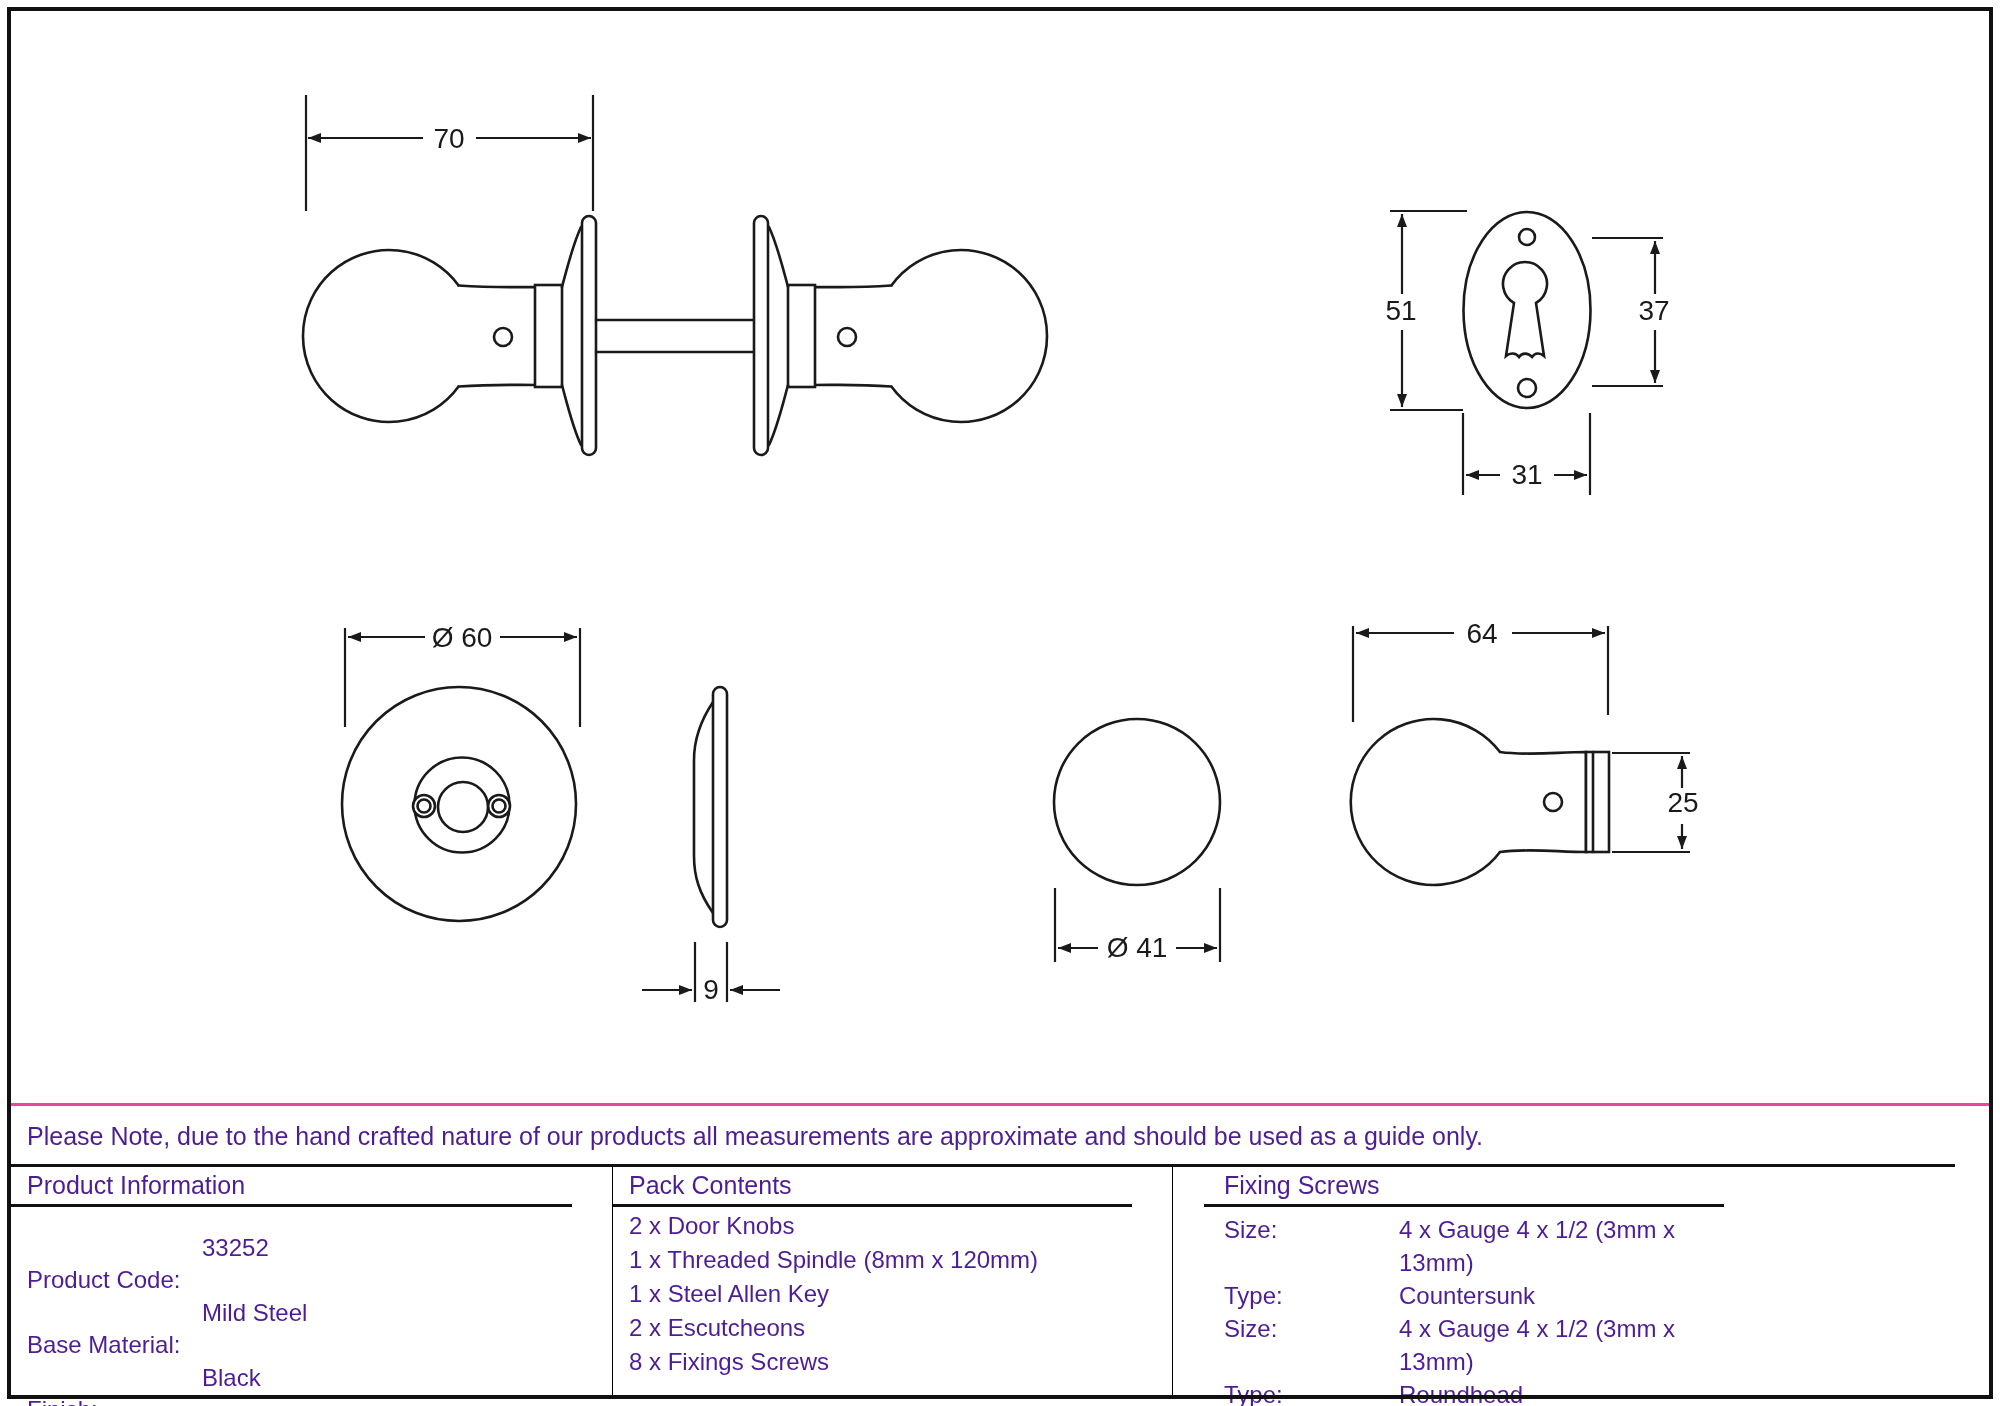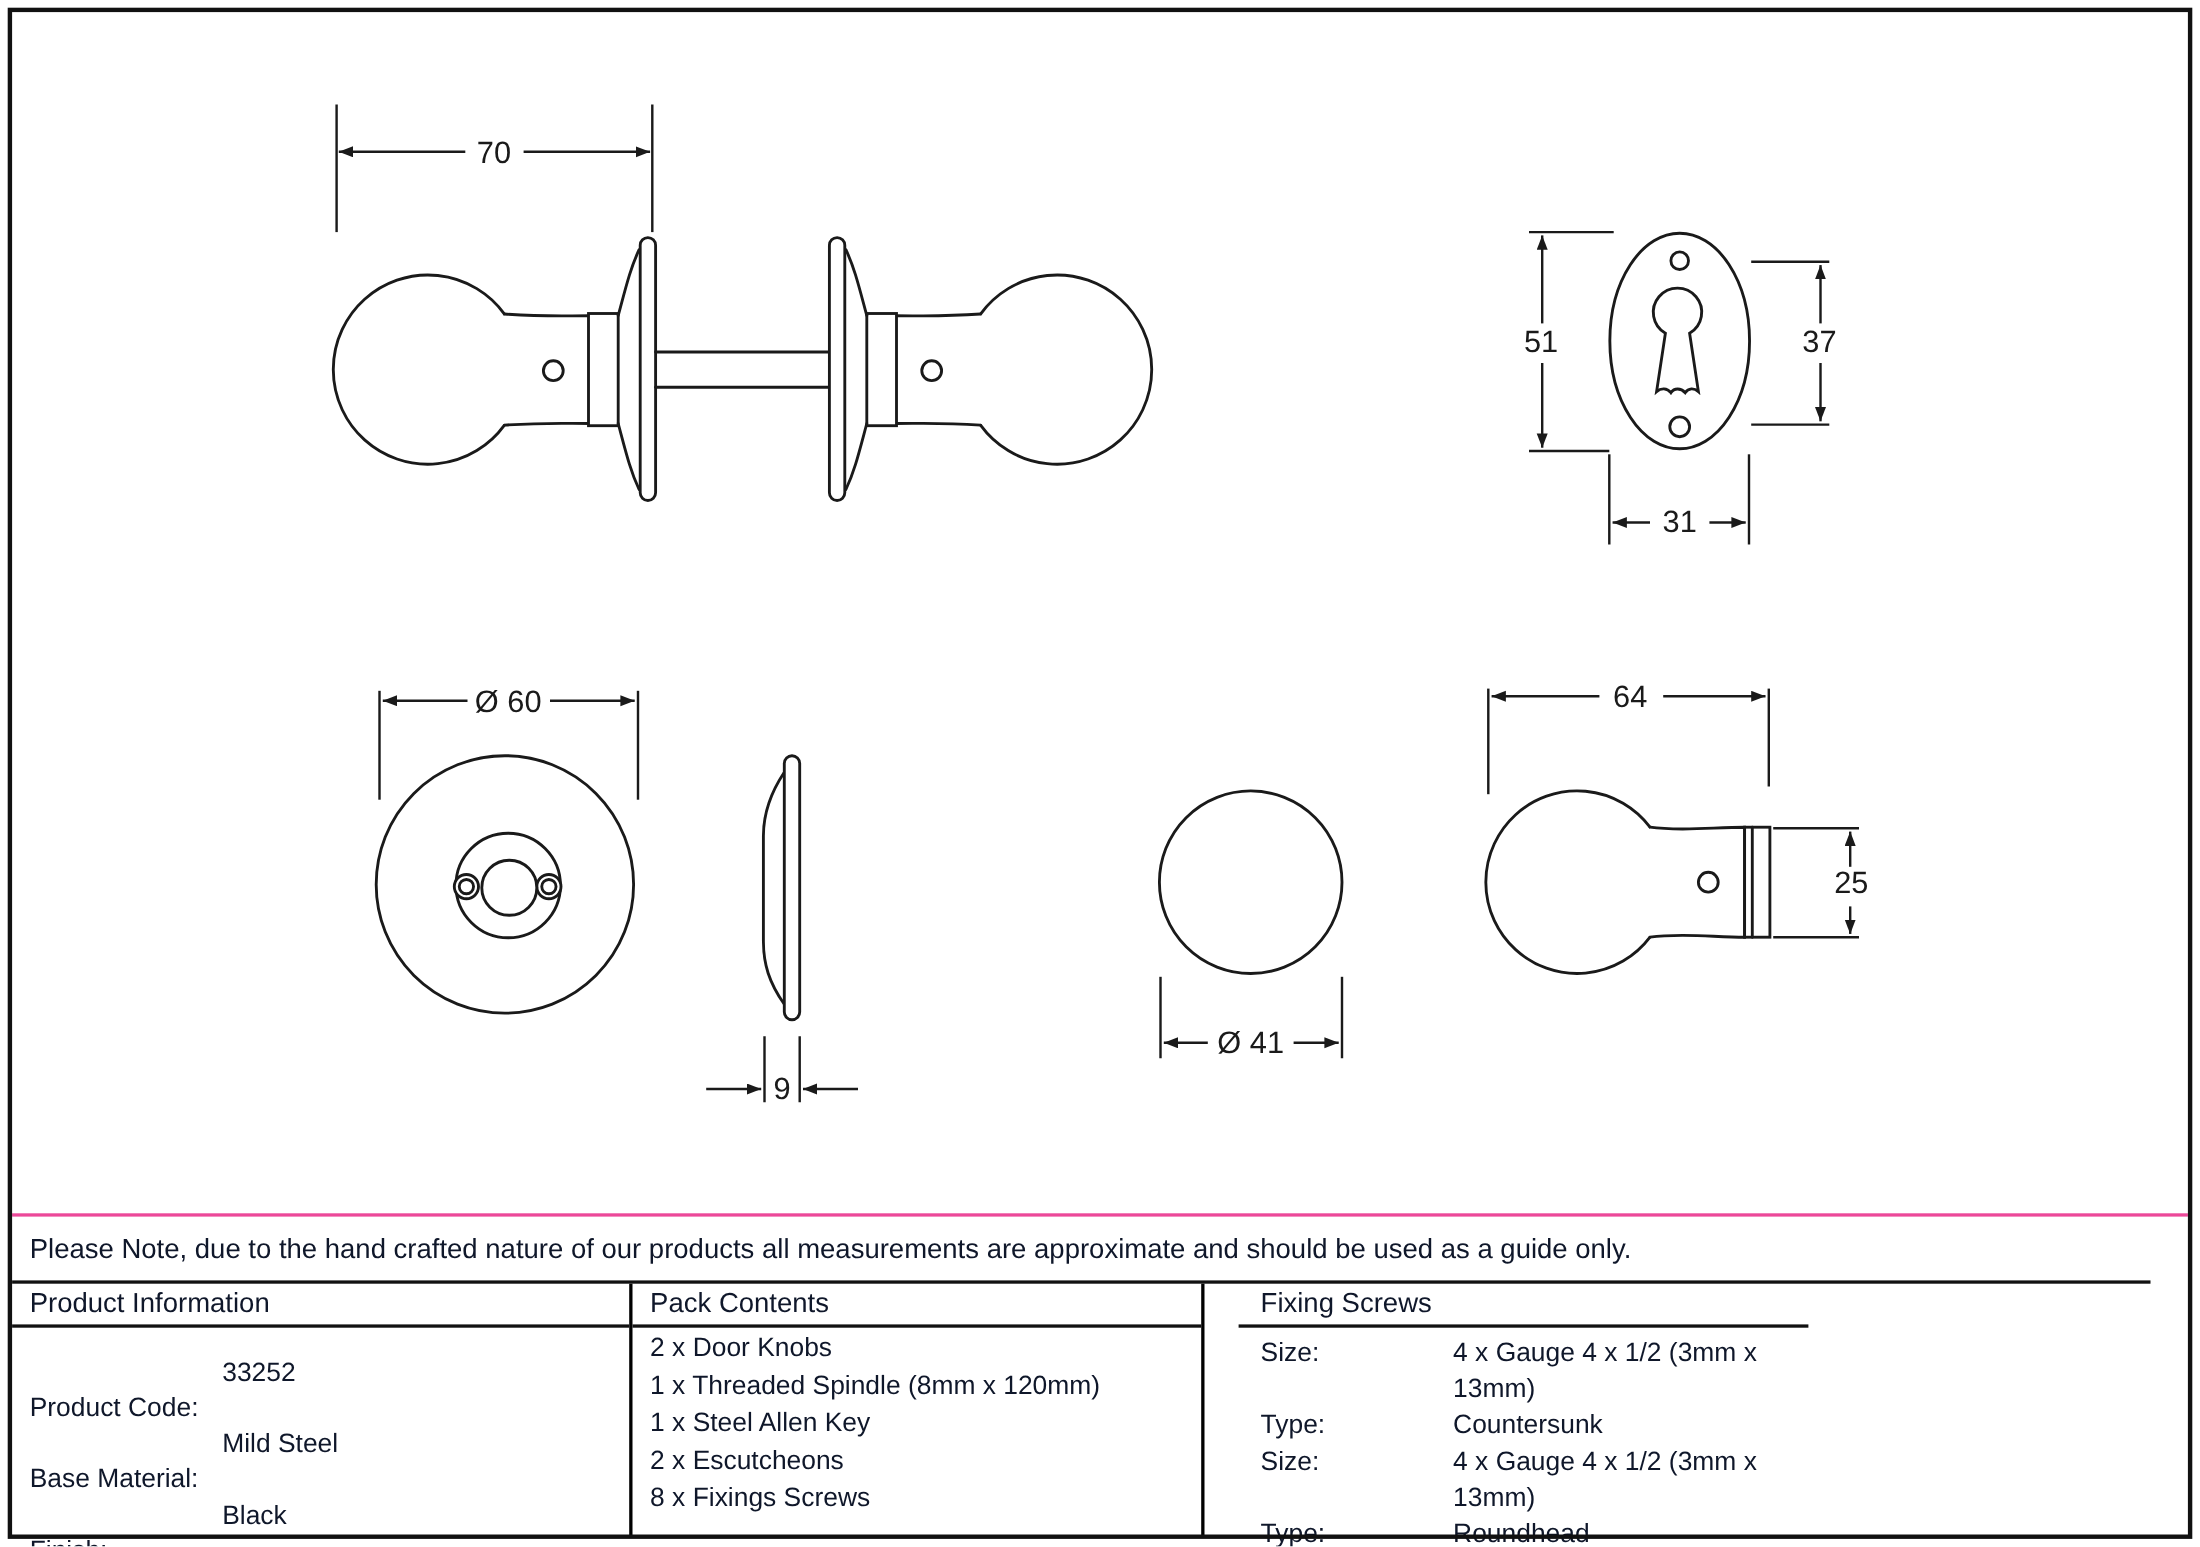--- a/index.html
+++ b/index.html
@@ -1,30 +1,30 @@
 <!DOCTYPE html>
 <html><head>
 <meta charset="utf-8">
 <style>
   html,body{margin:0;padding:0;background:#fff;}
-  .page{position:relative;width:2000px;height:1406px;background:#fff;color:#0f172a;
+  .page{position:relative;width:2000px;height:1406px;background:#fff;color:#4c1d95;
         font-family:"Liberation Sans","DejaVu Sans",sans-serif;overflow:hidden;}
   .frame{position:absolute;left:7px;top:7px;right:7px;bottom:7px;border:4px solid #111;pointer-events:none;}
   .drawing{position:absolute;left:0;top:0;width:2000px;height:1103px;}
   .drawing .ln{stroke:#1a1a1a;stroke-width:2.6;fill:none;stroke-linecap:round;}
   .drawing .wf{fill:#ffffff;}
   .drawing .dim{stroke:#1a1a1a;stroke-width:2.2;fill:none;}
   .drawing text{font-family:"Liberation Sans","DejaVu Sans",sans-serif;font-size:28px;fill:#1a1a1a;text-anchor:middle;}
   .note-row{position:absolute;left:11px;top:1103px;width:1978px;height:61px;border-top:3px solid #ec4899;
             display:flex;align-items:center;font-size:25px;}
   .note-row span{padding-left:16px;}
   .info-table{position:absolute;left:11px;top:1164px;width:1944px;height:231px;border-top:3px solid #111;
               display:flex;font-size:24px;}
   .col{height:100%;box-sizing:border-box;}
-  .col+.col{border-left:3px solid #000000;}
+  .col+.col{border-left:1px solid #000000;margin-left:40px;}
   .col-1{width:561px;}
   .col-2{width:520px;}
   .col-3{width:552px;padding-left:31px;}
   .col-4{flex:1;position:relative;}
   .cell-header{height:40px;border-bottom:3px solid #111;display:flex;align-items:center;padding-left:16px;font-size:25px;box-sizing:border-box;}
   .col-3 .cell-header, .col-3 .cell-body{padding-left:20px;}
   .cell-body{padding:6px 10px 0 16px;box-sizing:border-box;}
   .col-1 .cell-body{padding-top:24px;}
   .kv{display:flex;line-height:33px;}
   .kv .k{flex:none;}

